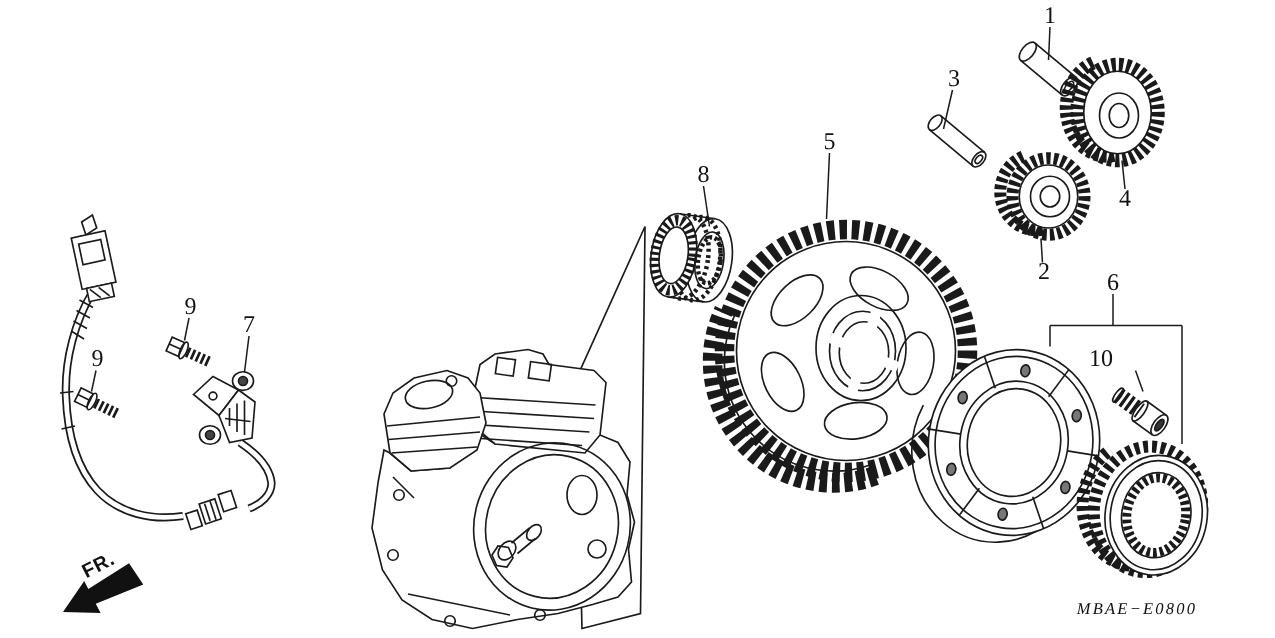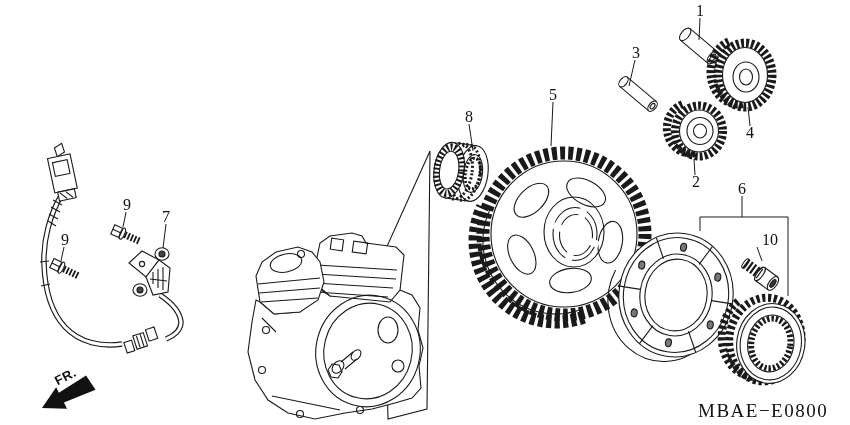--- a/index.html
+++ b/index.html
@@ -1,22 +1,22 @@
 <!DOCTYPE html>
 <html><head>
 <meta charset="utf-8">
 <style>
   html,body{margin:0;padding:0;background:#fff;}
   #stage{position:relative;width:850px;height:425px;background:#fff;overflow:hidden;
          font-family:"Liberation Serif","DejaVu Serif",serif;}
   #art{position:absolute;left:0;top:0;}
   .callout{position:absolute;transform:translate(-50%,-50%);font-size:16px;color:#111;
            font-family:"Liberation Serif","DejaVu Serif",serif;line-height:1;user-select:none;}
-  .code{position:absolute;left:698px;top:400px;width:120px;text-align:center;font-size:19px;
-        letter-spacing:1.5px;color:#111;}
+  .code{position:absolute;left:698px;top:400px;width:120px;text-align:center;font-size:11px;
+        letter-spacing:1.5px;color:#111;font-style:italic;}
 </style>
 </head>
 <body>
 
 <div id="stage">
 
 <svg id="art" width="850" height="425" viewBox="0 0 850 425" stroke="#1a1a1a" stroke-width="1.1" fill="none" stroke-linecap="butt">
 
   <g>
     <polygon points="430,151 427,409 388,419 384,253" fill="#fff"></polygon>
@@ -240,19 +240,19 @@
   </g>
 </svg>
 
   <div class="callout" style="left:700px;top:11px">1</div>
   <div class="callout" style="left:636px;top:53px">3</div>
   <div class="callout" style="left:750px;top:133px">4</div>
   <div class="callout" style="left:696px;top:182px">2</div>
   <div class="callout" style="left:553px;top:95px">5</div>
   <div class="callout" style="left:469px;top:117px">8</div>
   <div class="callout" style="left:742px;top:189px">6</div>
-  <div class="callout" style="left:770px;top:240px">10</div>
+  <div class="callout" style="left:734px;top:240px">10</div>
   <div class="callout" style="left:166px;top:217px">7</div>
   <div class="callout" style="left:127px;top:205px">9</div>
   <div class="callout" style="left:65px;top:240px">9</div>
 
   <div class="code">MBAE−E0800</div>
 </div>
 
 </body></html>

